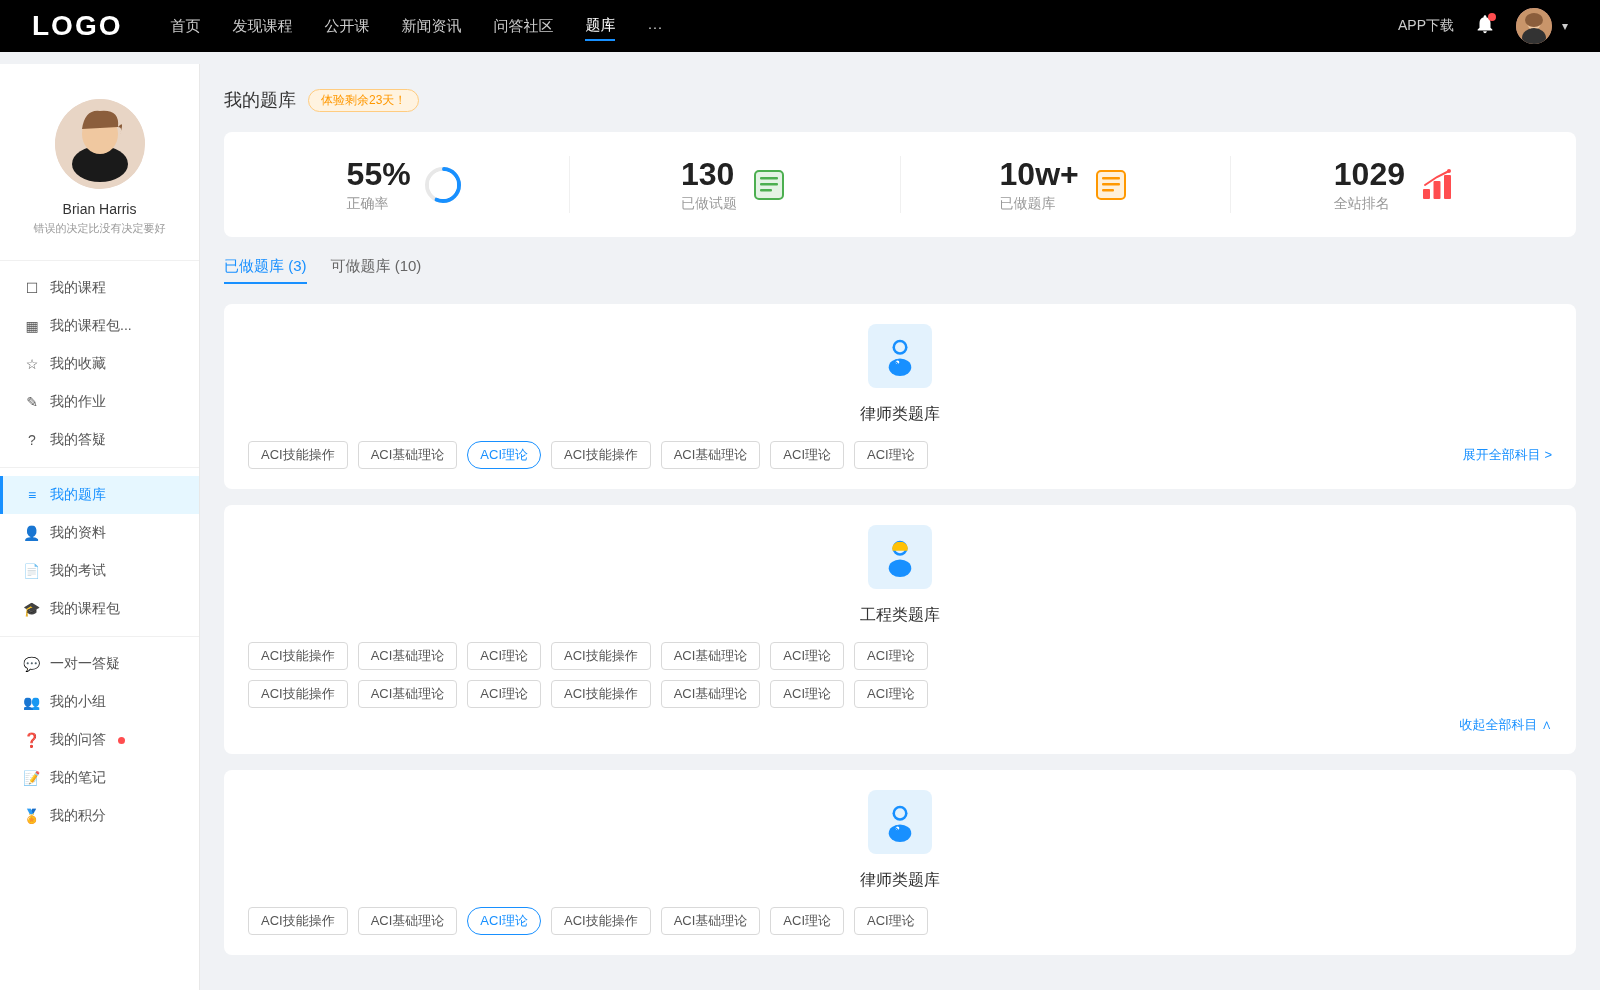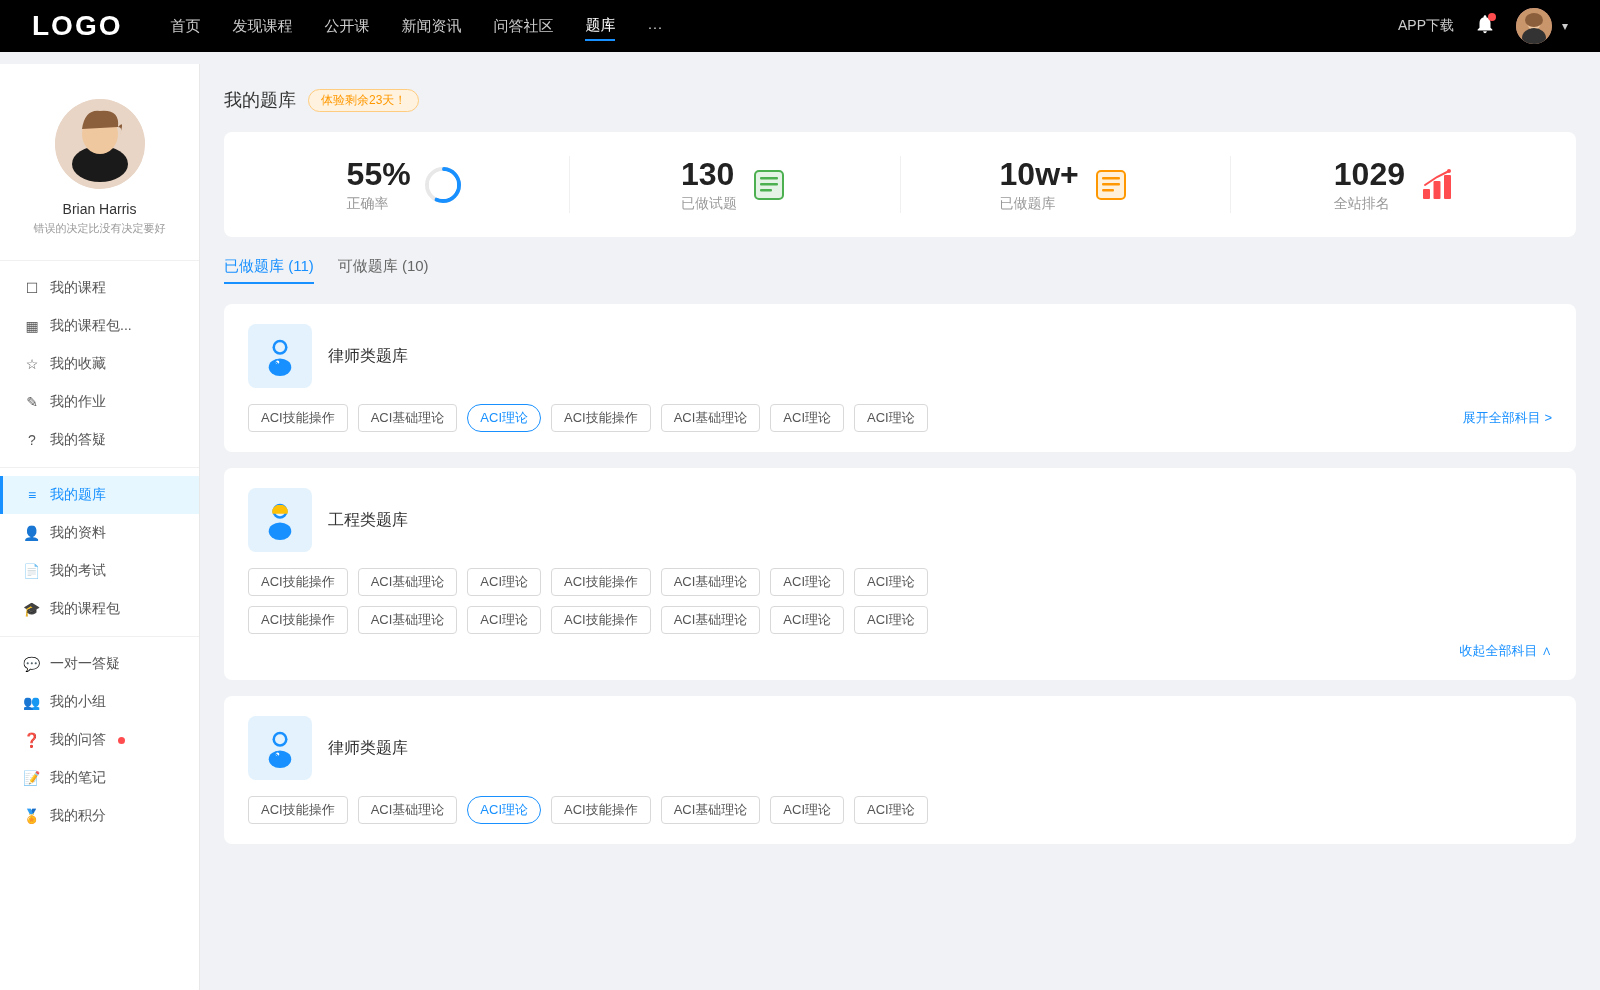--- a/index.html
+++ b/index.html
@@ -240,20 +240,21 @@
       background: #fff;
       border-radius: 8px;
       padding: 20px 24px;
       margin-bottom: 16px;
     }
     .qb-card-header {
       display: flex;
       align-items: center;
       gap: 16px;
       margin-bottom: 16px;
+      flex-direction: column;
     }
     .qb-icon {
       width: 64px; height: 64px;
       background: #e3f2fd;
       border-radius: 8px;
       display: flex; align-items: center; justify-content: center;
       flex-shrink: 0;
     }
     .qb-title {
       font-size: 16px;
@@ -488,21 +489,21 @@
             <rect x="14.5" y="14" width="7" height="18" rx="1" fill="#ff4d4f"></rect>
             <rect x="25" y="8" width="7" height="24" rx="1" fill="#ff4d4f"></rect>
             <path d="M6 18 L18 10 L30 4" stroke="#ff4d4f" stroke-width="2" fill="none" stroke-linecap="round"></path>
             <circle cx="30" cy="4" r="2" fill="#ff4d4f"></circle>
           </svg>
         </div>
       </div>
     </div>
 
     <div class="tabs-bar">
-      <span class="tab-item active">已做题库 (11)</span>
+      <span class="tab-item active">已做题库 (3)</span>
       <span class="tab-item">可做题库 (10)</span>
     </div>
 
     <div class="qb-card">
       <div class="qb-card-header">
         <div class="qb-icon lawyer-icon">
           <svg viewBox="0 0 64 64" width="48" height="48">
             <circle cx="32" cy="18" r="12" fill="#1890ff"></circle>
             <ellipse cx="32" cy="50" rx="18" ry="14" fill="#1890ff"></ellipse>
             <circle cx="32" cy="18" r="8" fill="#e3f2fd"></circle>

